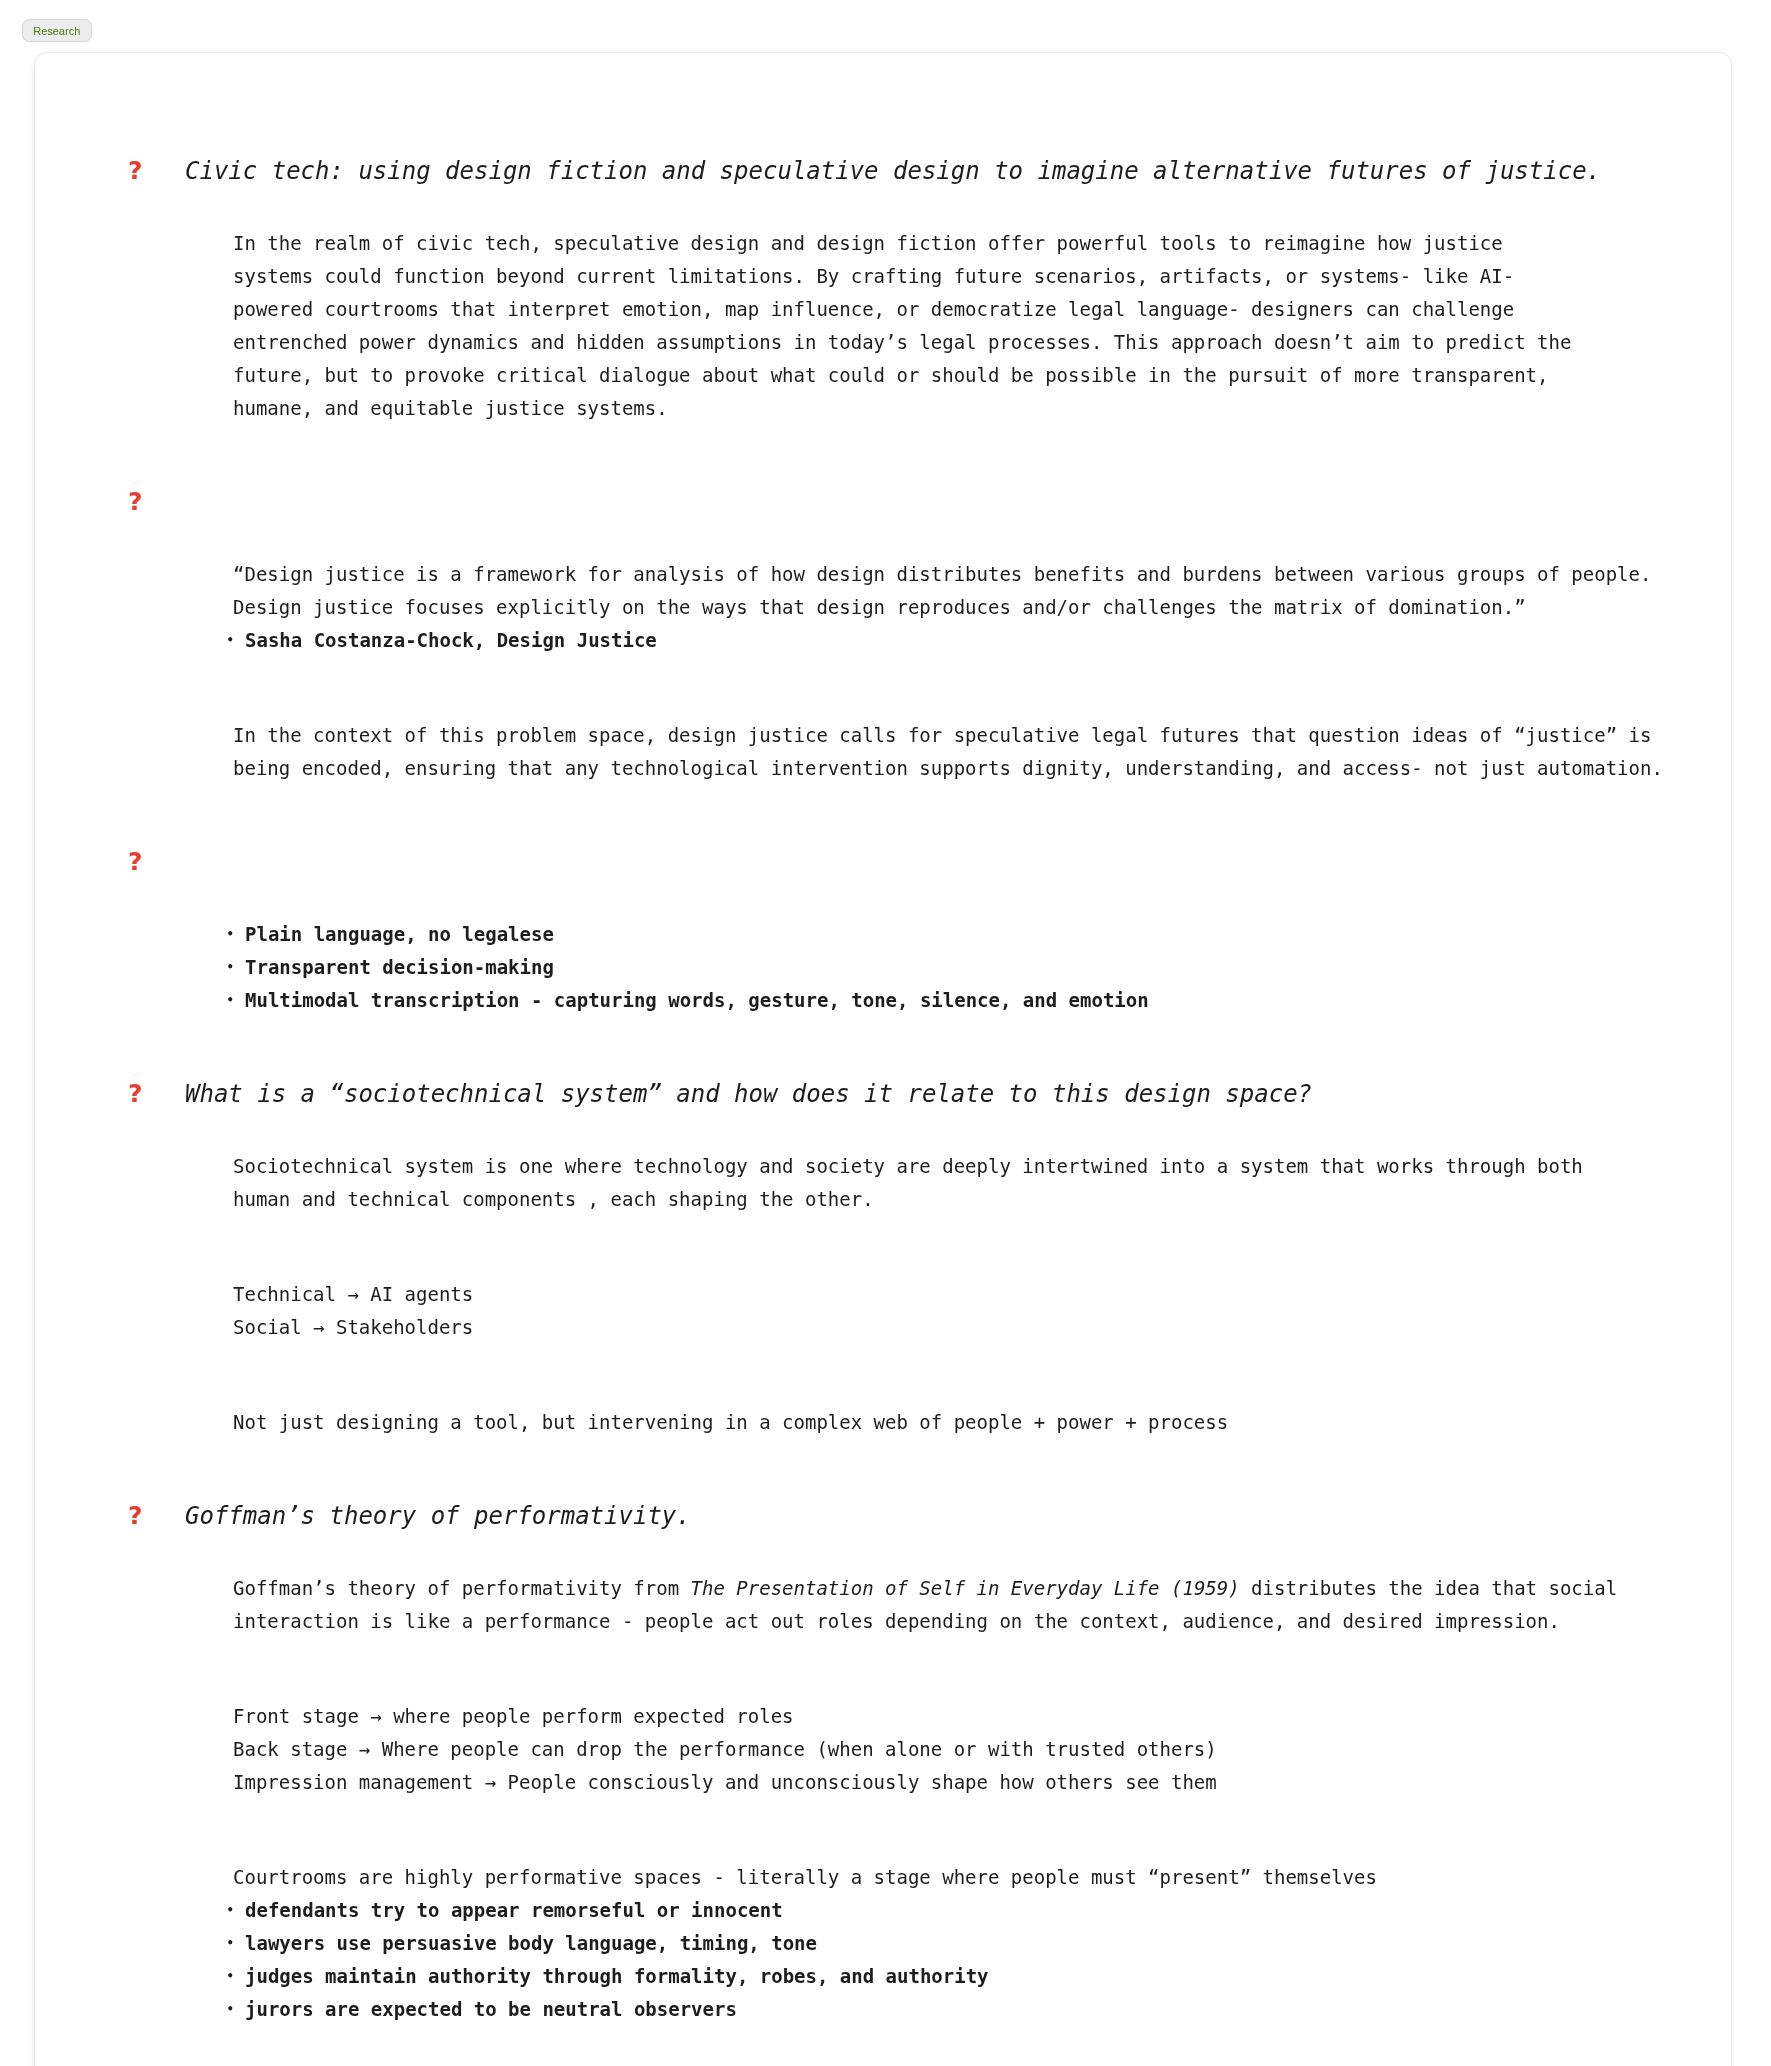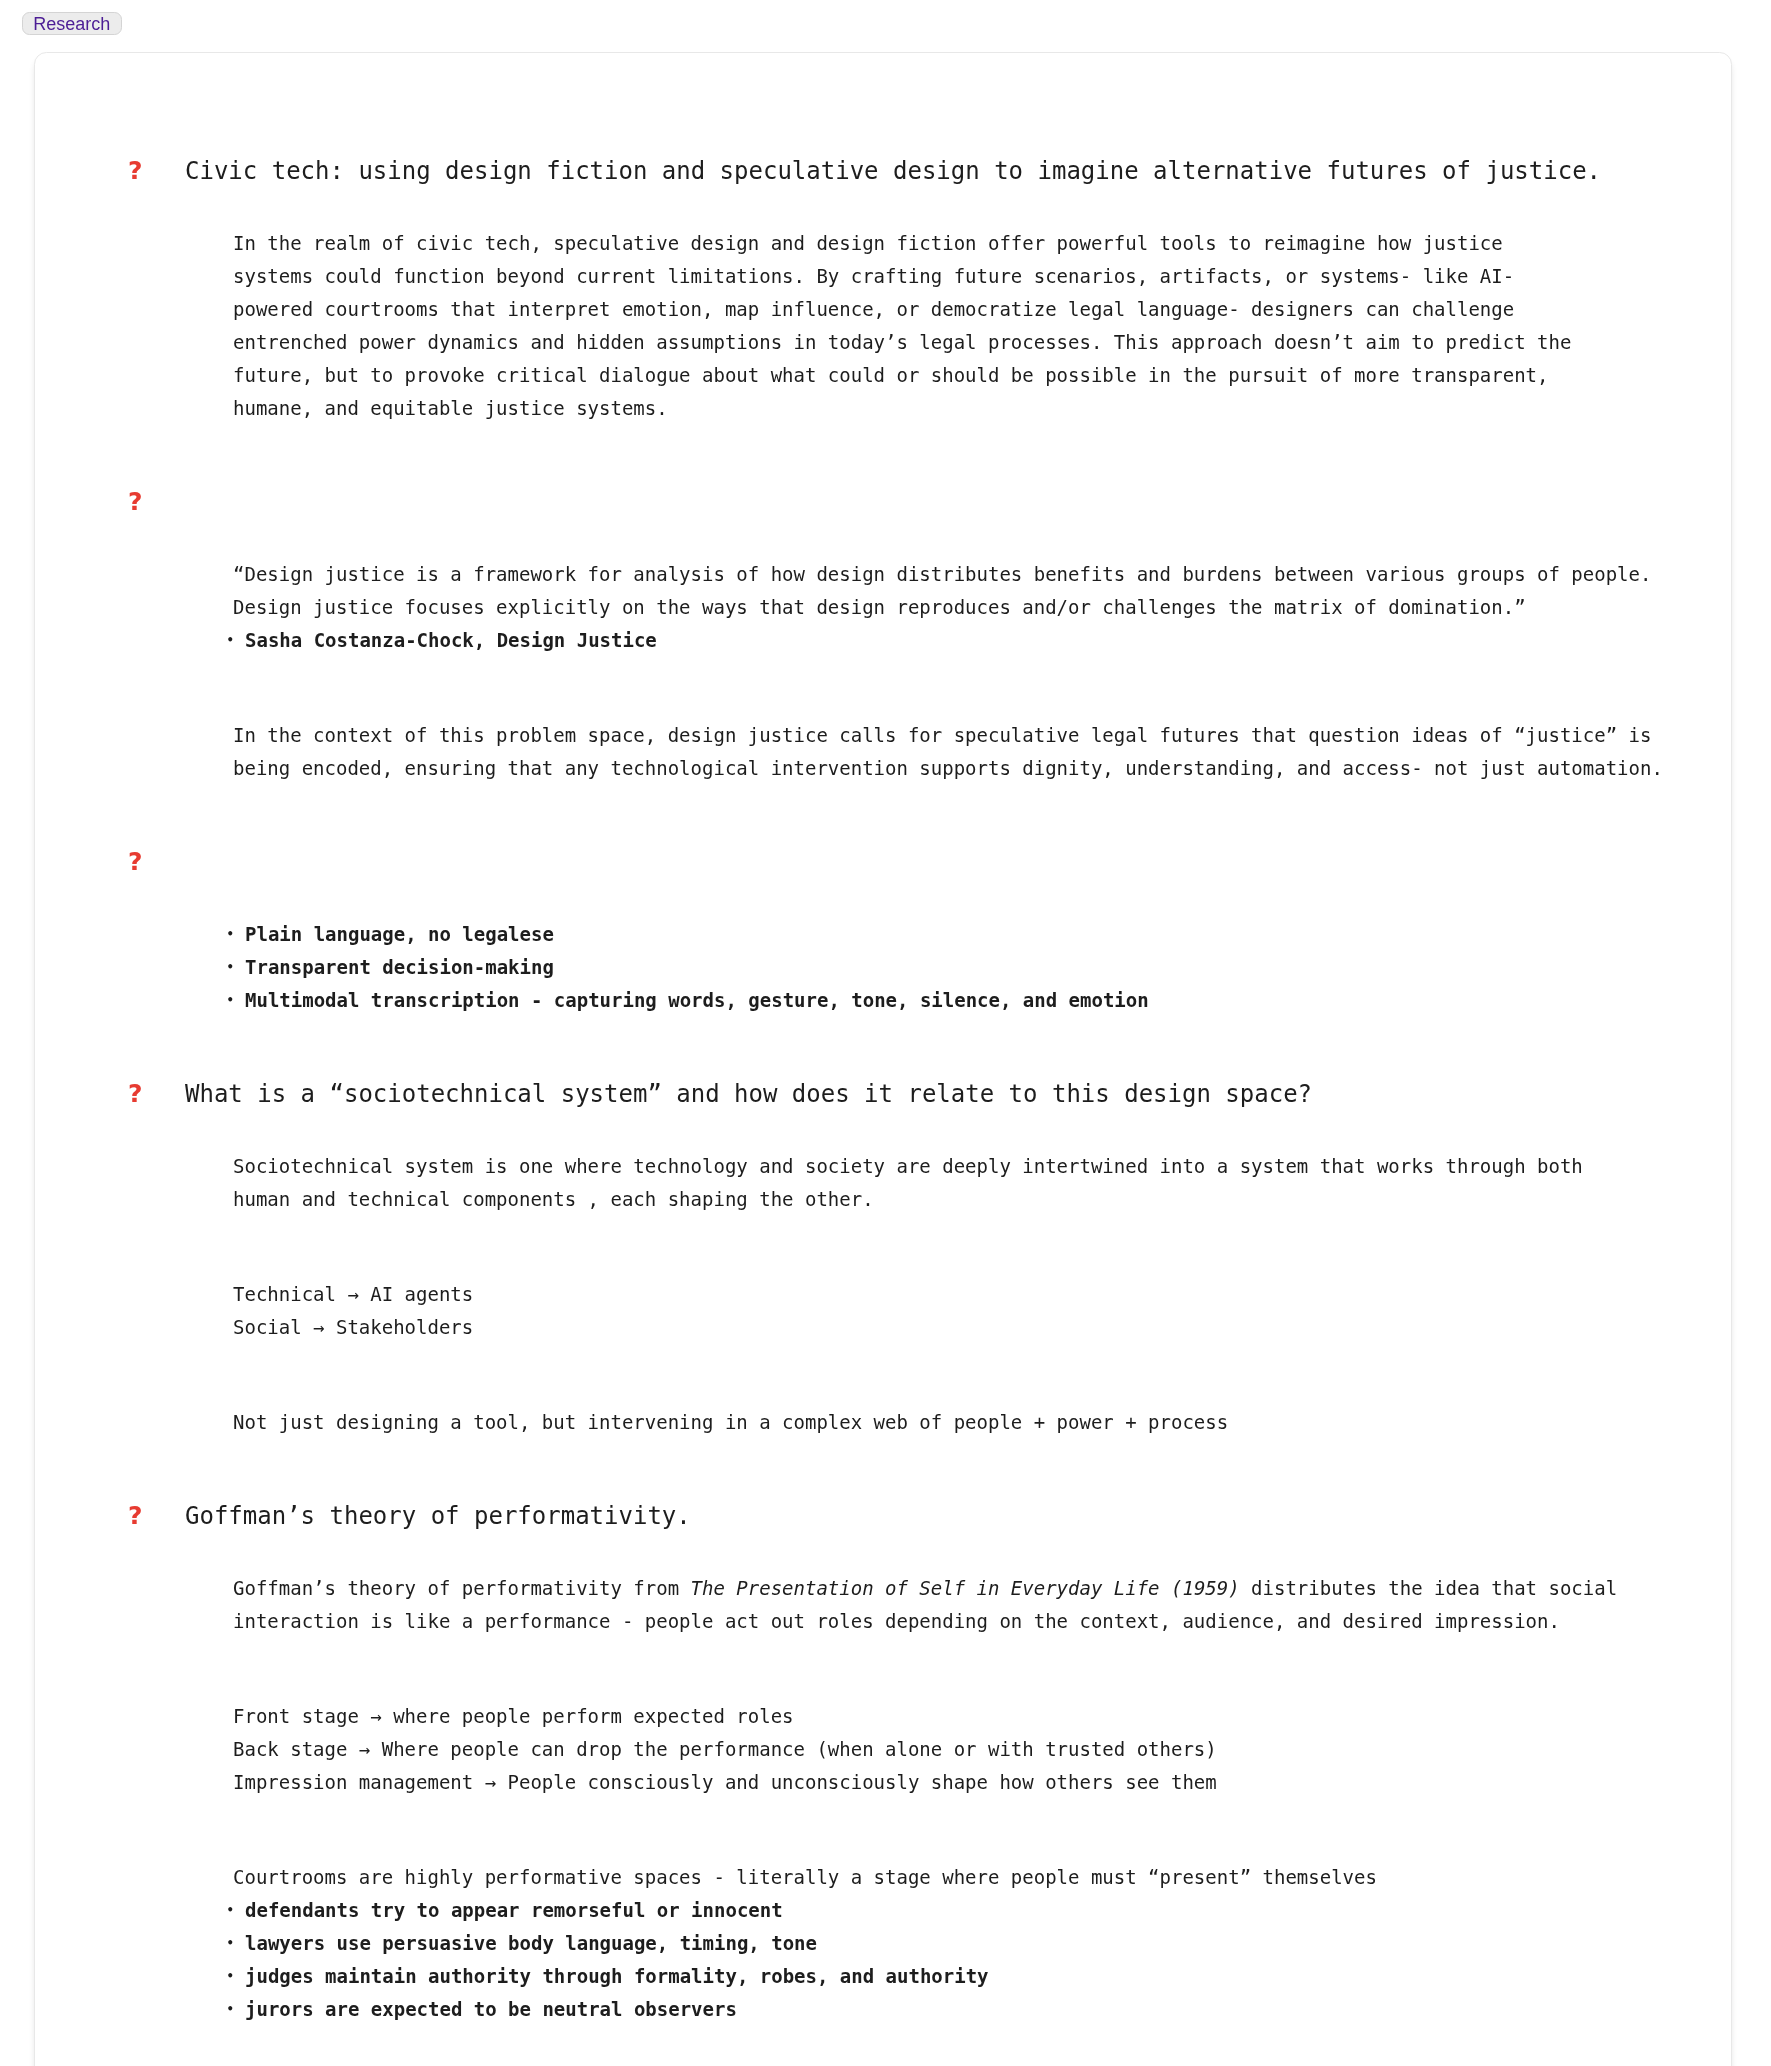--- a/index.html
+++ b/index.html
@@ -10,23 +10,23 @@
     --badge-border:#d4d4d4;
   }
   *{box-sizing:border-box;}
   html,body{margin:0;padding:0;background:#ffffff;}
   body{
     width:1772px;height:2460px;position:relative;
     font-family:"DejaVu Sans Mono","Liberation Mono",monospace;
     color:var(--text);
   }
   .badge{
-    position:absolute;top:12px;left:21.5px;
+    position:absolute;top:19px;left:21.5px;
     font-family:"Liberation Sans",sans-serif;
-    font-size:18px;line-height:14px;color:#4c1d95;
+    font-size:11px;line-height:14px;color:#4d7c0f;
     background:var(--badge-bg);
     border:0.8px solid var(--badge-border);
     border-radius:7.4px;
     padding:3.7px 10.7px;
   }
   .card{
     position:absolute;left:34px;top:52px;
     width:1698px;height:2373px;
     background:#ffffff;
     border:0.8px solid var(--card-border);
@@ -40,20 +40,21 @@
   .qmark{
     flex:0 0 26px;width:26px;margin-right:31px;
     font-family:"DejaVu Sans","Liberation Sans",sans-serif;
     font-weight:bold;font-size:25px;line-height:30px;
     color:var(--accent);text-align:left;
   }
   .qtext{
     margin:0;font-weight:normal;
     font-size:24px;line-height:30px;
     white-space:nowrap;
+    font-style:italic;
   }
   .qbody{margin-left:105px;}
   .block{margin:0 0 62px 0;}
   .line{font-size:19px;line-height:33px;white-space:nowrap;}
   ul.bullets{
     list-style:none;margin:0 0 62px 0;padding:0;
     margin-left:-7px;
     font-weight:bold;
   }
   ul.bullets.attached{margin-top:-62px;}

